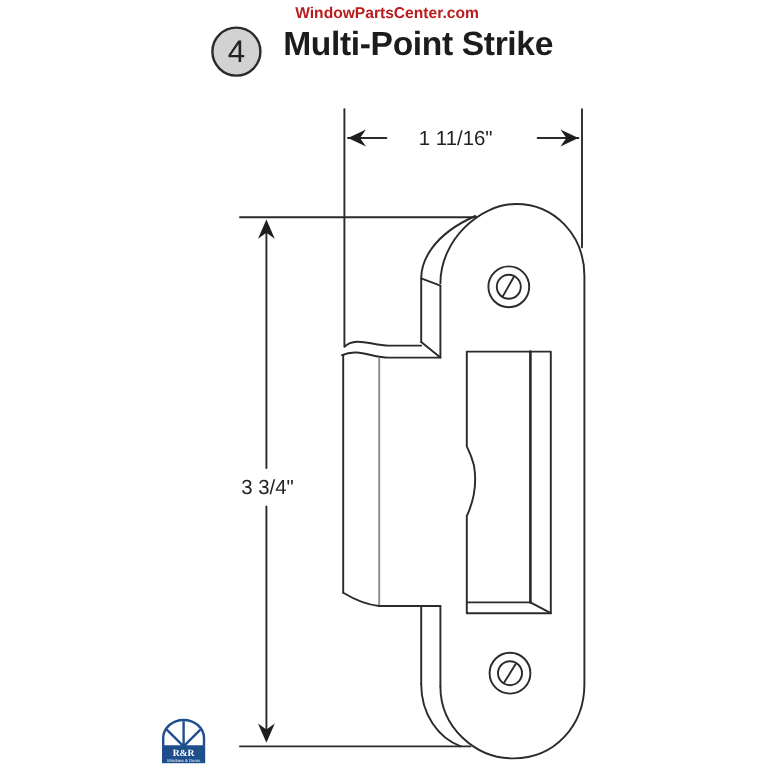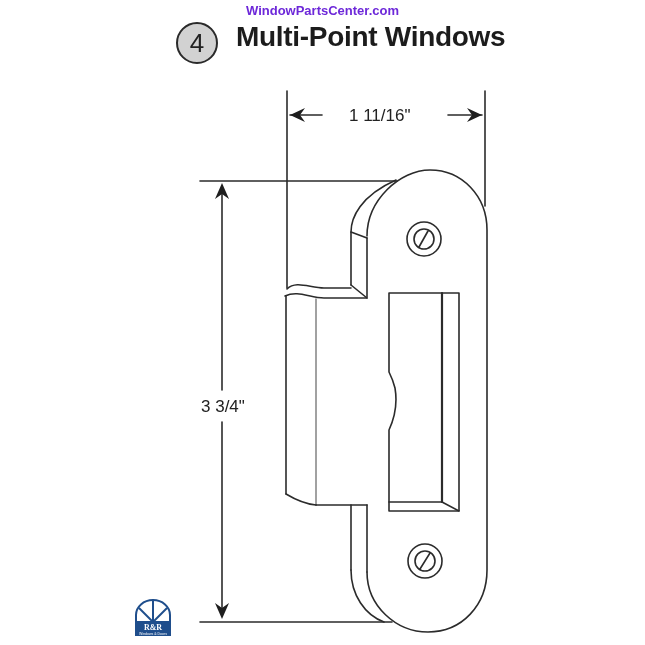--- a/index.html
+++ b/index.html
@@ -1,19 +1,19 @@
 <!DOCTYPE html>
 <html><head>
 <meta charset="utf-8">
 <style>
   html, body { margin: 0; padding: 0; background: #ffffff; }
   #canvas { position: relative; width: 645px; height: 645px; overflow: hidden; background: #ffffff; }
   .site-label {
     position: absolute; left: 0; top: 3px; width: 645px; text-align: center;
-    font-family: "Liberation Sans", sans-serif; font-weight: bold; font-size: 13px; color: #6d28d9;
+    font-family: "Liberation Sans", sans-serif; font-weight: bold; font-size: 13px; color: #b91c1c;
   }
   .badge {
     position: absolute; left: 176px; top: 22px; width: 38px; height: 38px;
     border-radius: 50%; background: #d2d2d2; border: 2px solid #2a2a2a;
     font-family: "Liberation Sans", sans-serif; font-size: 26px; color: #222;
     display: flex; align-items: center; justify-content: center; line-height: 1;
   }
   .title {
     position: absolute; left: 236px; top: 21px;
     font-family: "Liberation Sans", sans-serif; font-weight: bold; font-size: 28px; color: #1c1c1c;
@@ -90,21 +90,21 @@
     <g fill="#1e1e1e" stroke="none">
       <polygon points="290,115 305,108 300,115 305,122"></polygon>
       <polygon points="482,115 467,108 472,115 467,122"></polygon>
       <polygon points="222,183 215,199 222,194 229,199"></polygon>
       <polygon points="222,619 215,603 222,608 229,603"></polygon>
     </g>
   </svg>
 
   <div class="site-label">WindowPartsCenter.com</div>
   <div class="badge">4</div>
-  <div class="title">Multi-Point Windows</div>
+  <div class="title">Multi-Point Strike</div>
 
   <div class="dim-text dim-width">1 11/16"</div>
   <div class="dim-text dim-height">3 3/4"</div>
 
   <div class="logo">
     <svg width="44" height="40" viewBox="0 0 44 40">
       <g fill="none" stroke="#1f4e8c" stroke-width="2">
         <path d="M 5 24 L 5 17 A 17 15 0 0 1 39 17 L 39 24"></path>
         <line x1="22" y1="3" x2="22" y2="24"></line>
         <line x1="22" y1="24" x2="8" y2="10"></line>

